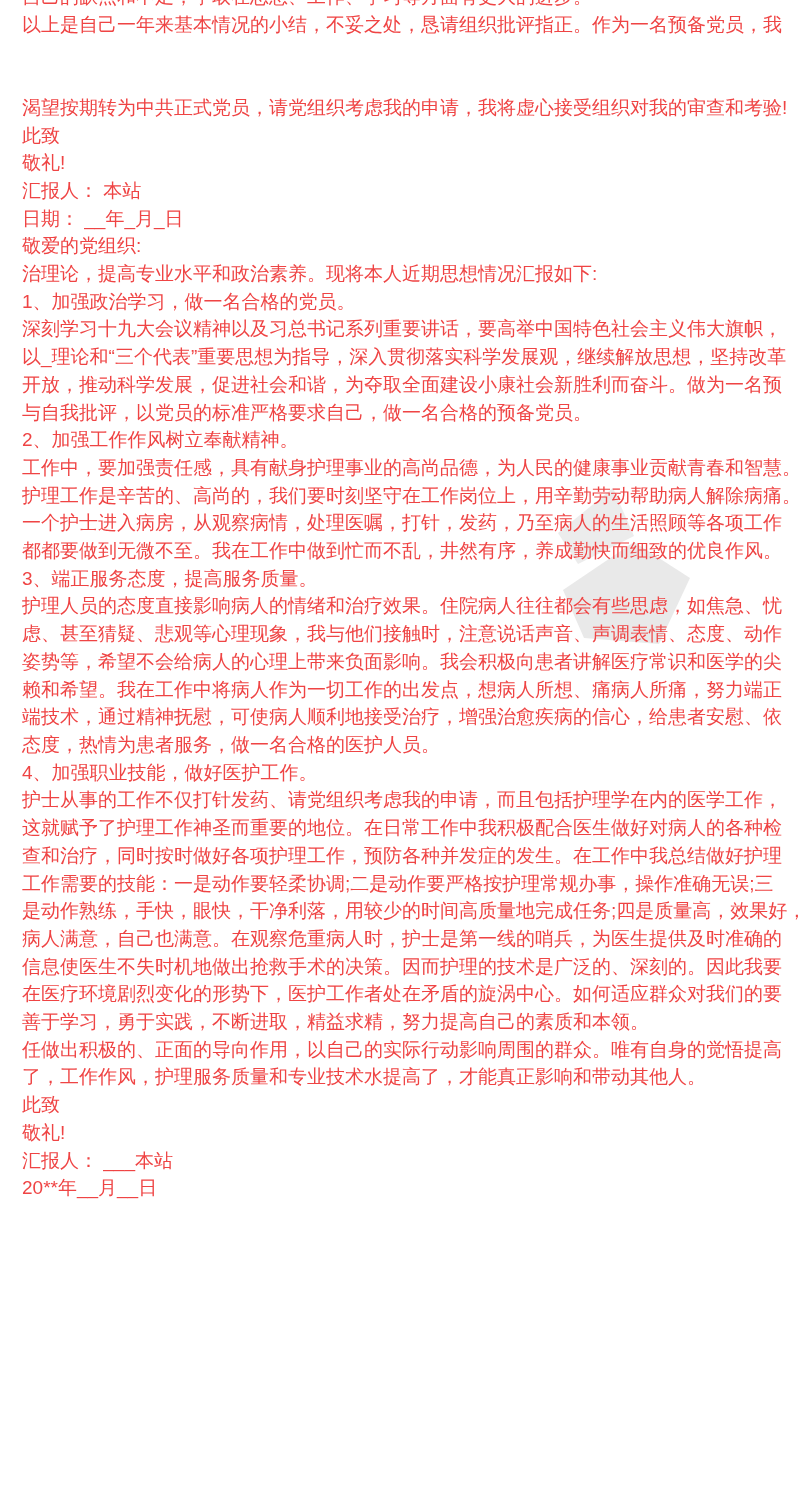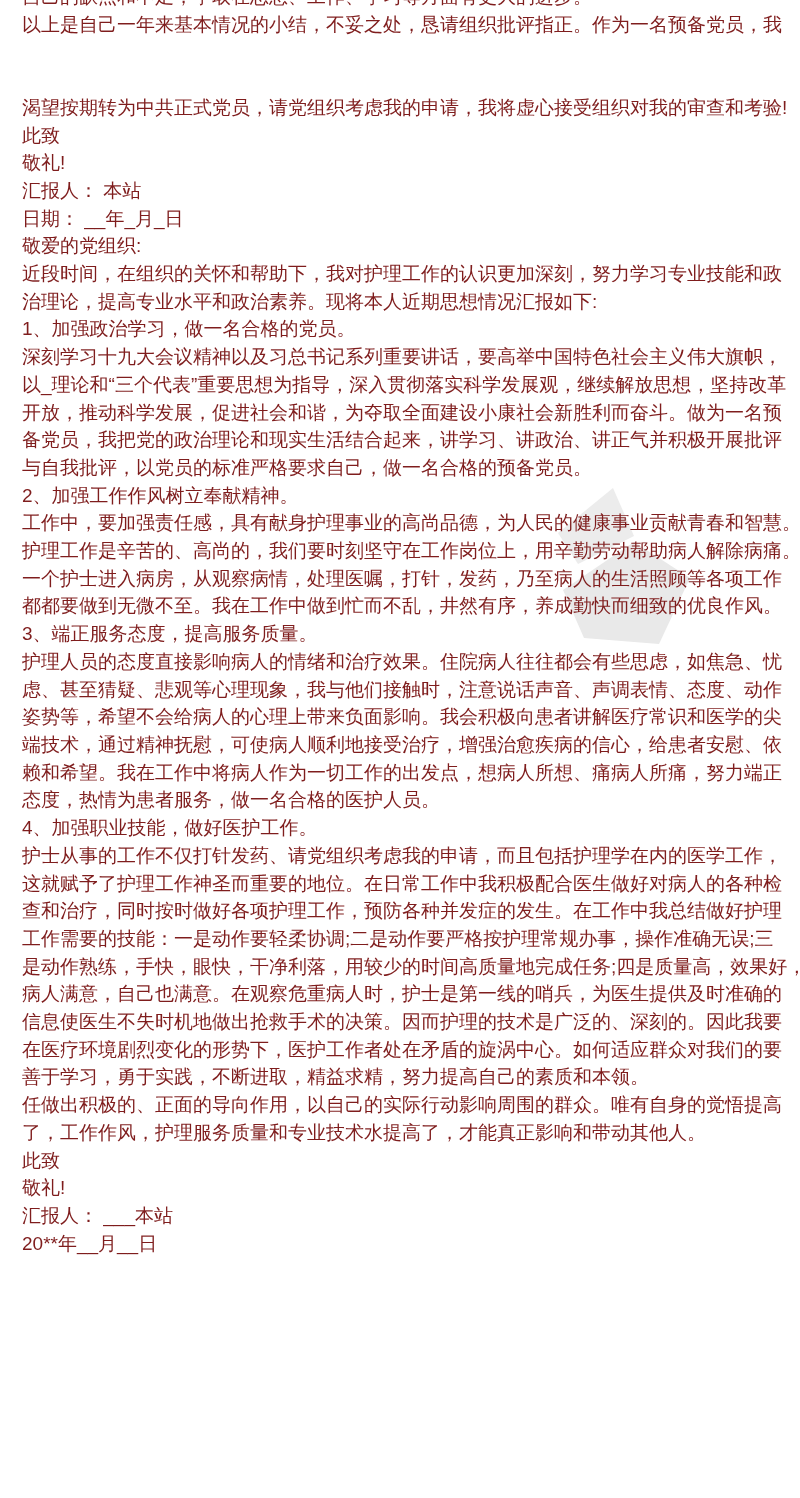--- a/index.html
+++ b/index.html
@@ -13,21 +13,21 @@
     overflow: hidden;
     position: relative;
     font-family: "Liberation Sans", "DejaVu Sans", sans-serif;
   }
   .page {
     position: absolute;
     top: 0;
     left: 0;
     width: 760px;
     padding: 0 18px 0 22px;
-    color: #7f1d1d;
+    color: #ef4444;
     font-size: 19px;
     overflow: hidden;
   }
   .doc-line {
     line-height: 27.7px;
     min-height: 27.7px;
     white-space: nowrap;
     letter-spacing: 0px;
   }
   .doc-line.cut {
@@ -63,39 +63,37 @@
     <div>
         <div class="doc-line">以上是自己一年来基本情况的小结，不妥之处，恳请组织批评指正。作为一名预备党员，我</div>
         <div class="doc-line">&nbsp;</div>
         <div class="doc-line">&nbsp;</div>
         <div class="doc-line">渴望按期转为中共正式党员，请党组织考虑我的申请，我将虚心接受组织对我的审查和考验!</div>
         <div class="doc-line">此致</div>
         <div class="doc-line">敬礼!</div>
         <div class="doc-line">汇报人： 本站</div>
         <div class="doc-line">日期： __年_月_日</div>
         <div class="doc-line">敬爱的党组织:</div>
-        <div class="doc-line">近段时间，在组织的关怀和帮助下，我对护理工作的认识更加深刻，努力学习专业技能和政</div>
         <div class="doc-line">治理论，提高专业水平和政治素养。现将本人近期思想情况汇报如下:</div>
         <div class="doc-line">1、加强政治学习，做一名合格的党员。</div>
         <div class="doc-line">深刻学习十九大会议精神以及习总书记系列重要讲话，要高举中国特色社会主义伟大旗帜，</div>
         <div class="doc-line">以_理论和“三个代表”重要思想为指导，深入贯彻落实科学发展观，继续解放思想，坚持改革</div>
         <div class="doc-line">开放，推动科学发展，促进社会和谐，为夺取全面建设小康社会新胜利而奋斗。做为一名预</div>
-        <div class="doc-line">备党员，我把党的政治理论和现实生活结合起来，讲学习、讲政治、讲正气并积极开展批评</div>
         <div class="doc-line">与自我批评，以党员的标准严格要求自己，做一名合格的预备党员。</div>
         <div class="doc-line">2、加强工作作风树立奉献精神。</div>
         <div class="doc-line">工作中，要加强责任感，具有献身护理事业的高尚品德，为人民的健康事业贡献青春和智慧。</div>
         <div class="doc-line">护理工作是辛苦的、高尚的，我们要时刻坚守在工作岗位上，用辛勤劳动帮助病人解除病痛。</div>
         <div class="doc-line">一个护士进入病房，从观察病情，处理医嘱，打针，发药，乃至病人的生活照顾等各项工作</div>
         <div class="doc-line">都都要做到无微不至。我在工作中做到忙而不乱，井然有序，养成勤快而细致的优良作风。</div>
         <div class="doc-line">3、端正服务态度，提高服务质量。</div>
         <div class="doc-line">护理人员的态度直接影响病人的情绪和治疗效果。住院病人往往都会有些思虑，如焦急、忧</div>
         <div class="doc-line">虑、甚至猜疑、悲观等心理现象，我与他们接触时，注意说话声音、声调表情、态度、动作</div>
         <div class="doc-line">姿势等，希望不会给病人的心理上带来负面影响。我会积极向患者讲解医疗常识和医学的尖</div>
+        <div class="doc-line">赖和希望。我在工作中将病人作为一切工作的出发点，想病人所想、痛病人所痛，努力端正</div>
         <div class="doc-line">端技术，通过精神抚慰，可使病人顺利地接受治疗，增强治愈疾病的信心，给患者安慰、依</div>
-        <div class="doc-line">赖和希望。我在工作中将病人作为一切工作的出发点，想病人所想、痛病人所痛，努力端正</div>
         <div class="doc-line">态度，热情为患者服务，做一名合格的医护人员。</div>
         <div class="doc-line">4、加强职业技能，做好医护工作。</div>
         <div class="doc-line">护士从事的工作不仅打针发药、请党组织考虑我的申请，而且包括护理学在内的医学工作，</div>
         <div class="doc-line">这就赋予了护理工作神圣而重要的地位。在日常工作中我积极配合医生做好对病人的各种检</div>
         <div class="doc-line">查和治疗，同时按时做好各项护理工作，预防各种并发症的发生。在工作中我总结做好护理</div>
         <div class="doc-line">工作需要的技能：一是动作要轻柔协调;二是动作要严格按护理常规办事，操作准确无误;三</div>
         <div class="doc-line">是动作熟练，手快，眼快，干净利落，用较少的时间高质量地完成任务;四是质量高，效果好，</div>
         <div class="doc-line">病人满意，自己也满意。在观察危重病人时，护士是第一线的哨兵，为医生提供及时准确的</div>
         <div class="doc-line">信息使医生不失时机地做出抢救手术的决策。因而护理的技术是广泛的、深刻的。因此我要</div>
         <div class="doc-line">在医疗环境剧烈变化的形势下，医护工作者处在矛盾的旋涡中心。如何适应群众对我们的要</div>

